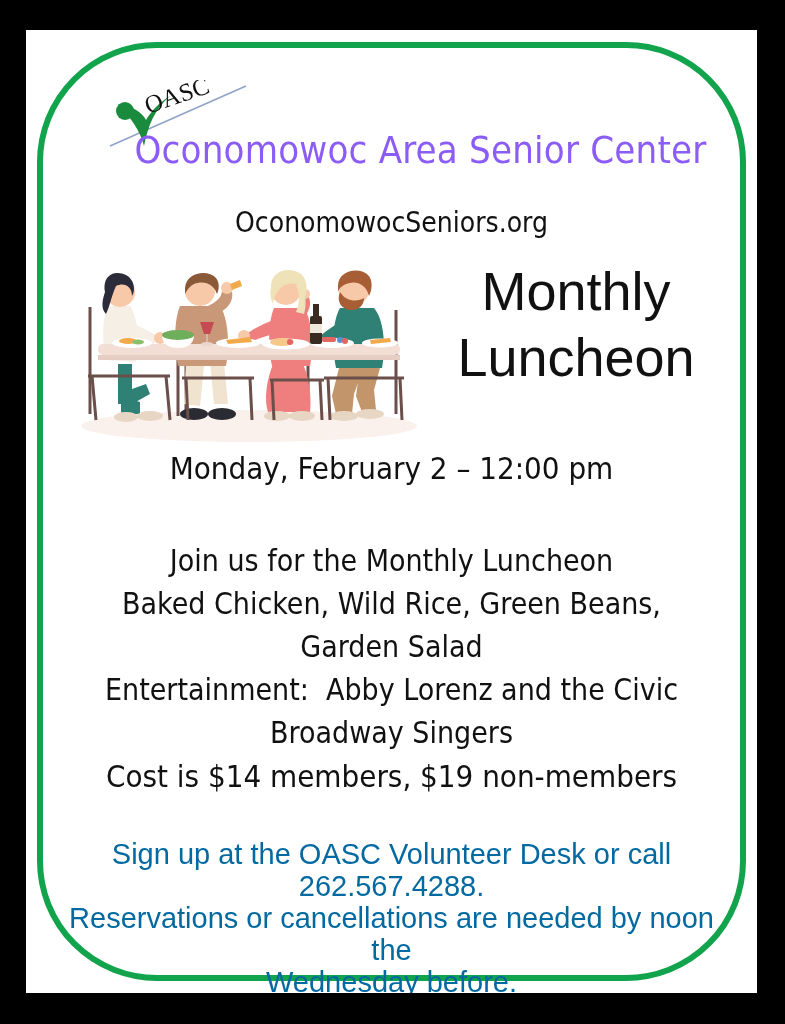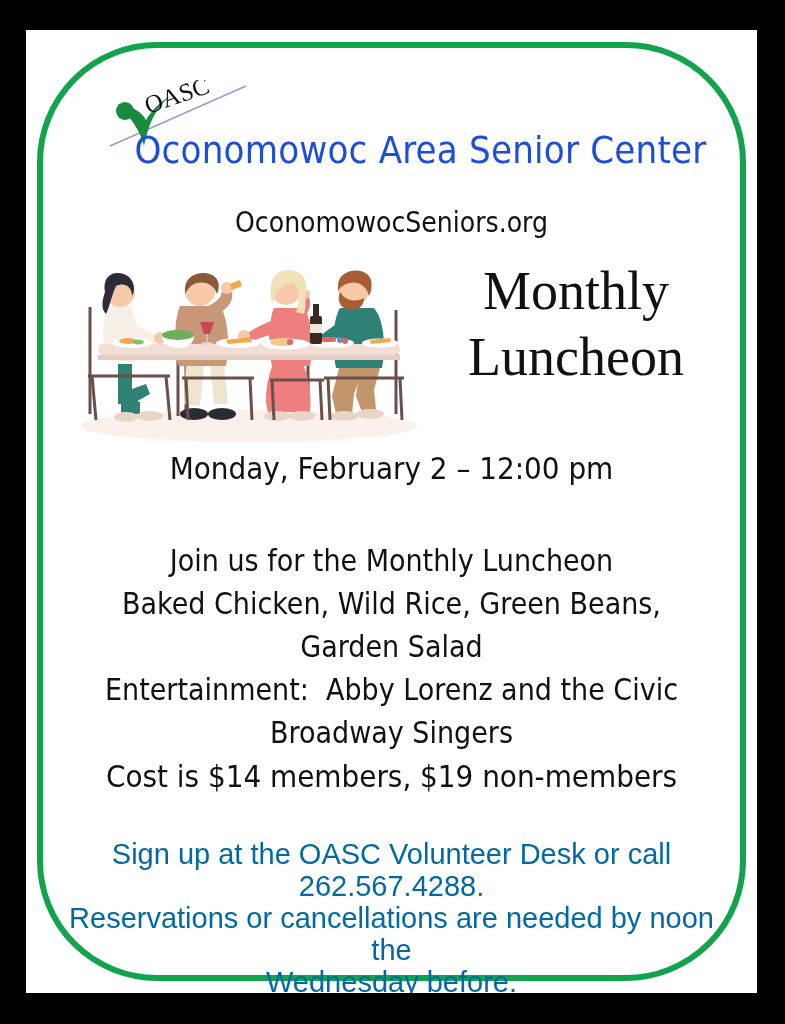--- a/index.html
+++ b/index.html
@@ -77,21 +77,21 @@
 
   .org-title {
     position: absolute;
     left: 0;
     right: 0;
     top: 98px;
     font-family: "DejaVu Sans Condensed", "Liberation Sans Narrow", "Liberation Sans", sans-serif;
     font-size: 38px;
     line-height: 44px;
     letter-spacing: 0.2px;
-    color: #1d4ed8;
+    color: #8b5cf6;
     white-space: nowrap;
     padding-left: 58px;
     box-sizing: border-box;
   }
 
   .org-address {
     position: absolute;
     left: 0;
     right: 0;
     top: 148px;
@@ -127,21 +127,21 @@
     width: 350px;
     height: 200px;
   }
   .illustration svg { display: block; }
 
   .big-title {
     position: absolute;
     left: 400px;
     top: 14px;
     width: 300px;
-    font-family: Liberation Serif, serif;
+    font-family: Liberation Sans, sans-serif;
     font-size: 54px;
     line-height: 66px;
     color: #111111;
     text-align: center;
   }
 
   
   .body-blocks {
     position: absolute;
     left: 0;

